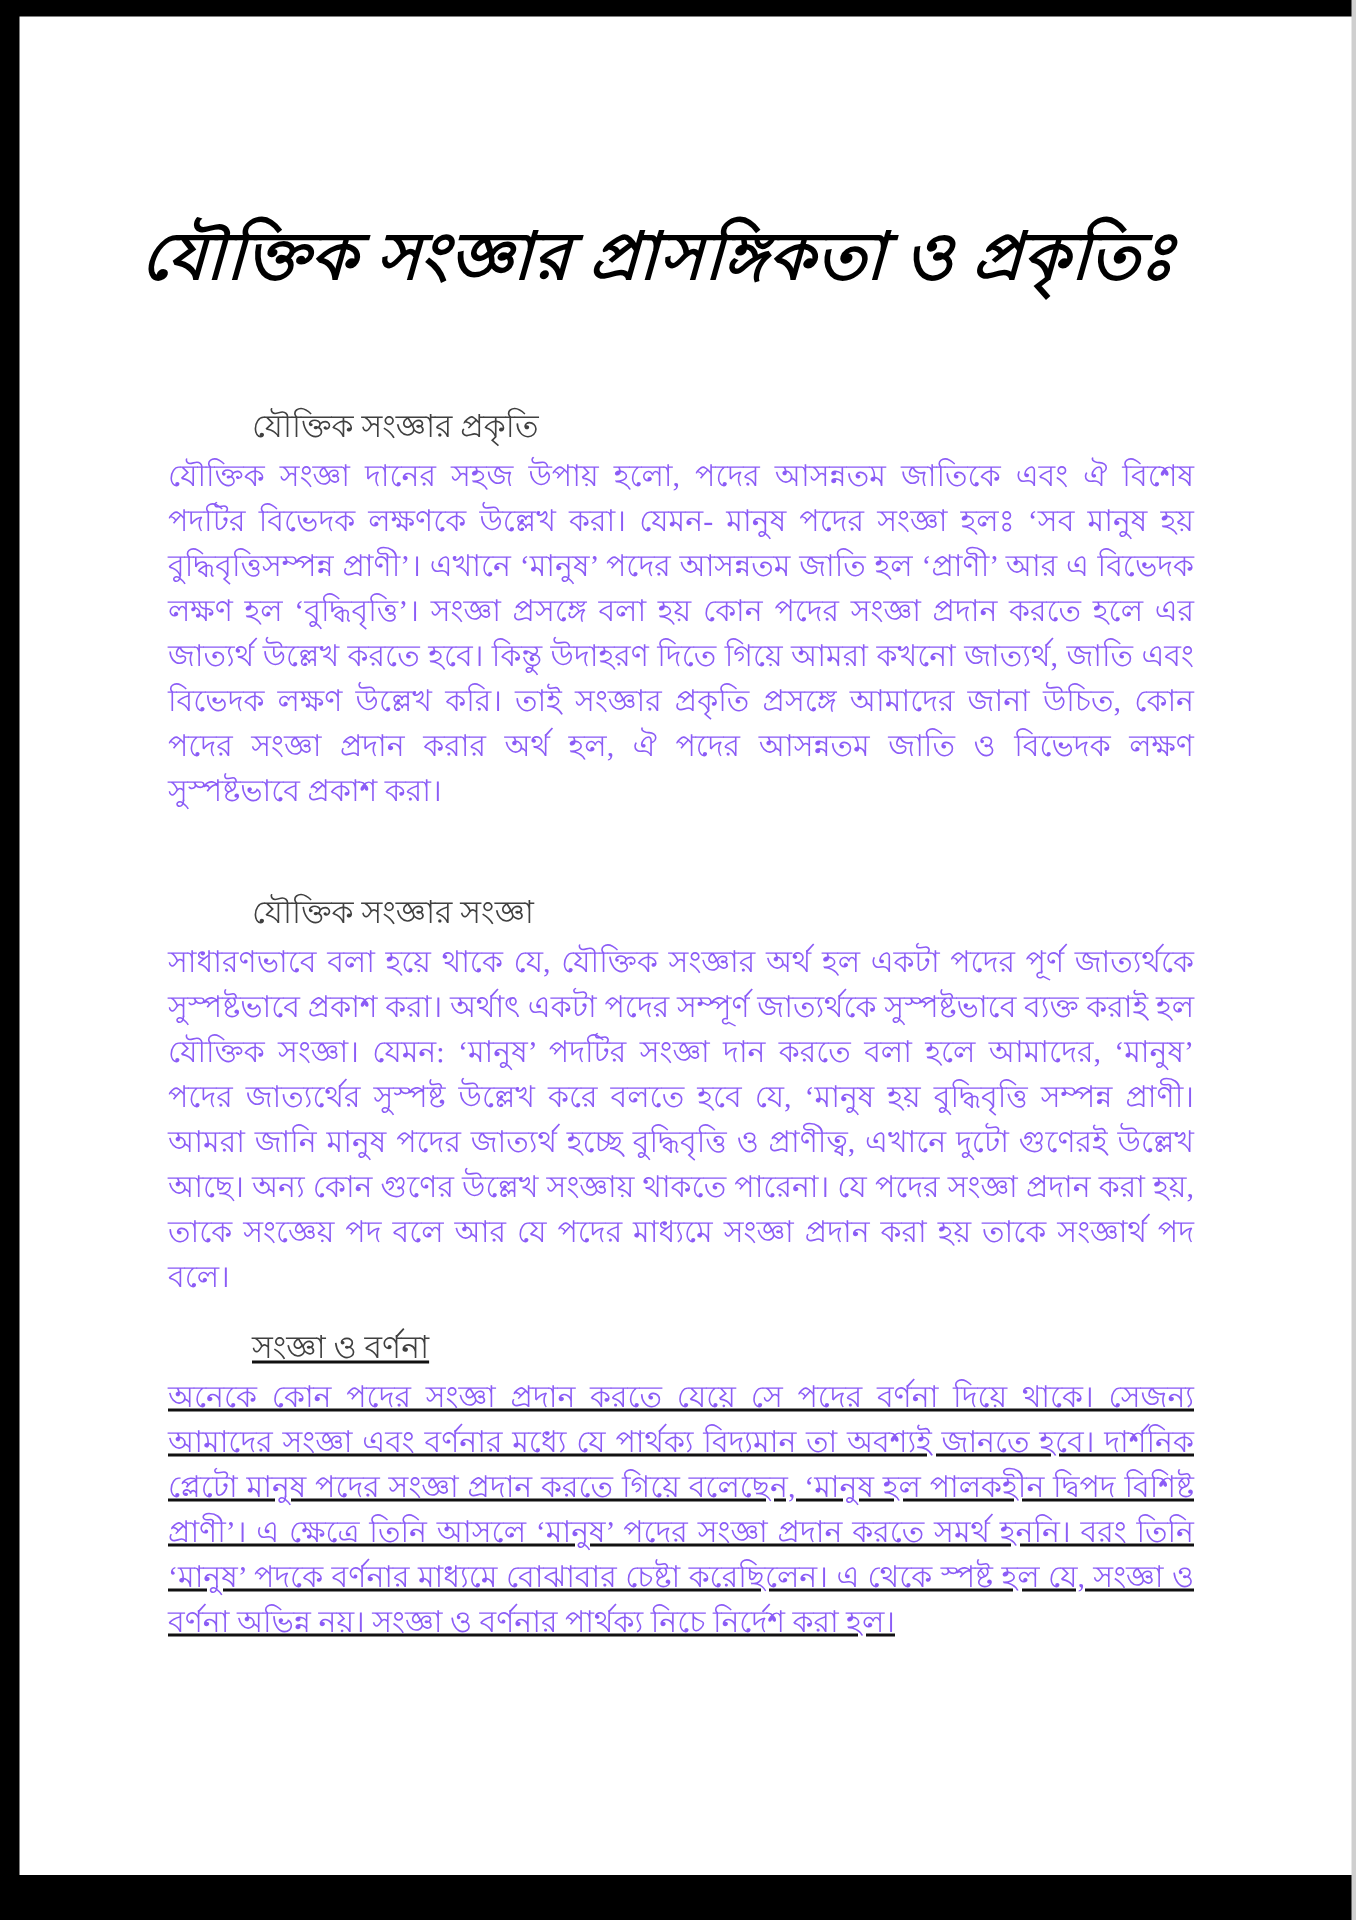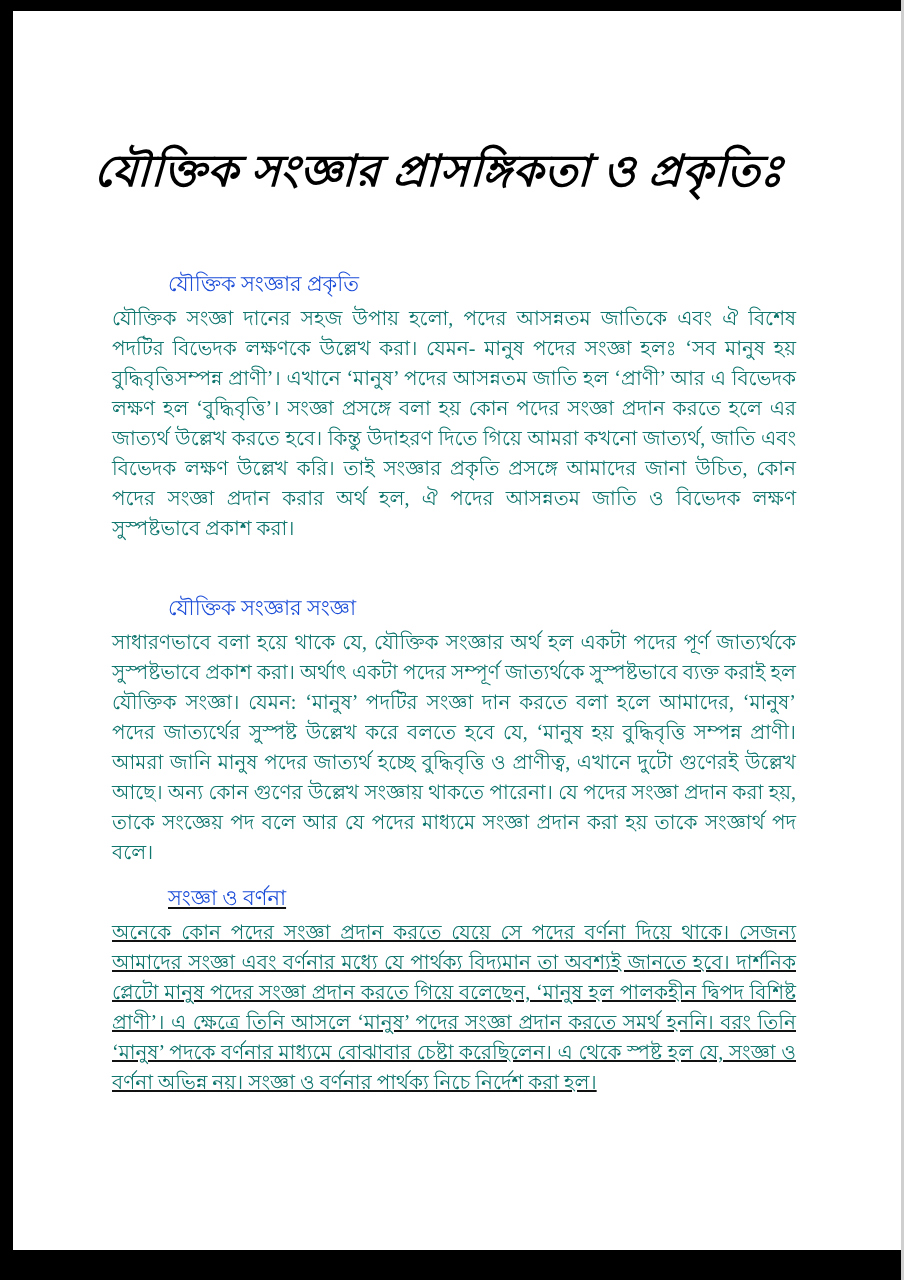--- a/index.html
+++ b/index.html
@@ -41,28 +41,28 @@
     margin-bottom: 58px;
     color: #000;
     transform: skewX(-2deg);
   }
 
   .section-heading {
     font-size: 21px;
     line-height: 30px;
     margin-left: 56px;
     margin-bottom: 4px;
-    color: #1d4ed8;
+    color: #404040;
   }
 
   .paragraph {
     font-size: 20px;
     line-height: 30px;
     text-align: justify;
-    color: #0f766e;
+    color: #8b5cf6;
   }
 
   .section-1 { margin-bottom: 50px; }
   .section-2 { margin-bottom: 16px; }
   .section-3 { margin-bottom: 0; text-decoration: underline; }
 </style>
 </head>
 <body>
 
 <div class="scan-page">

